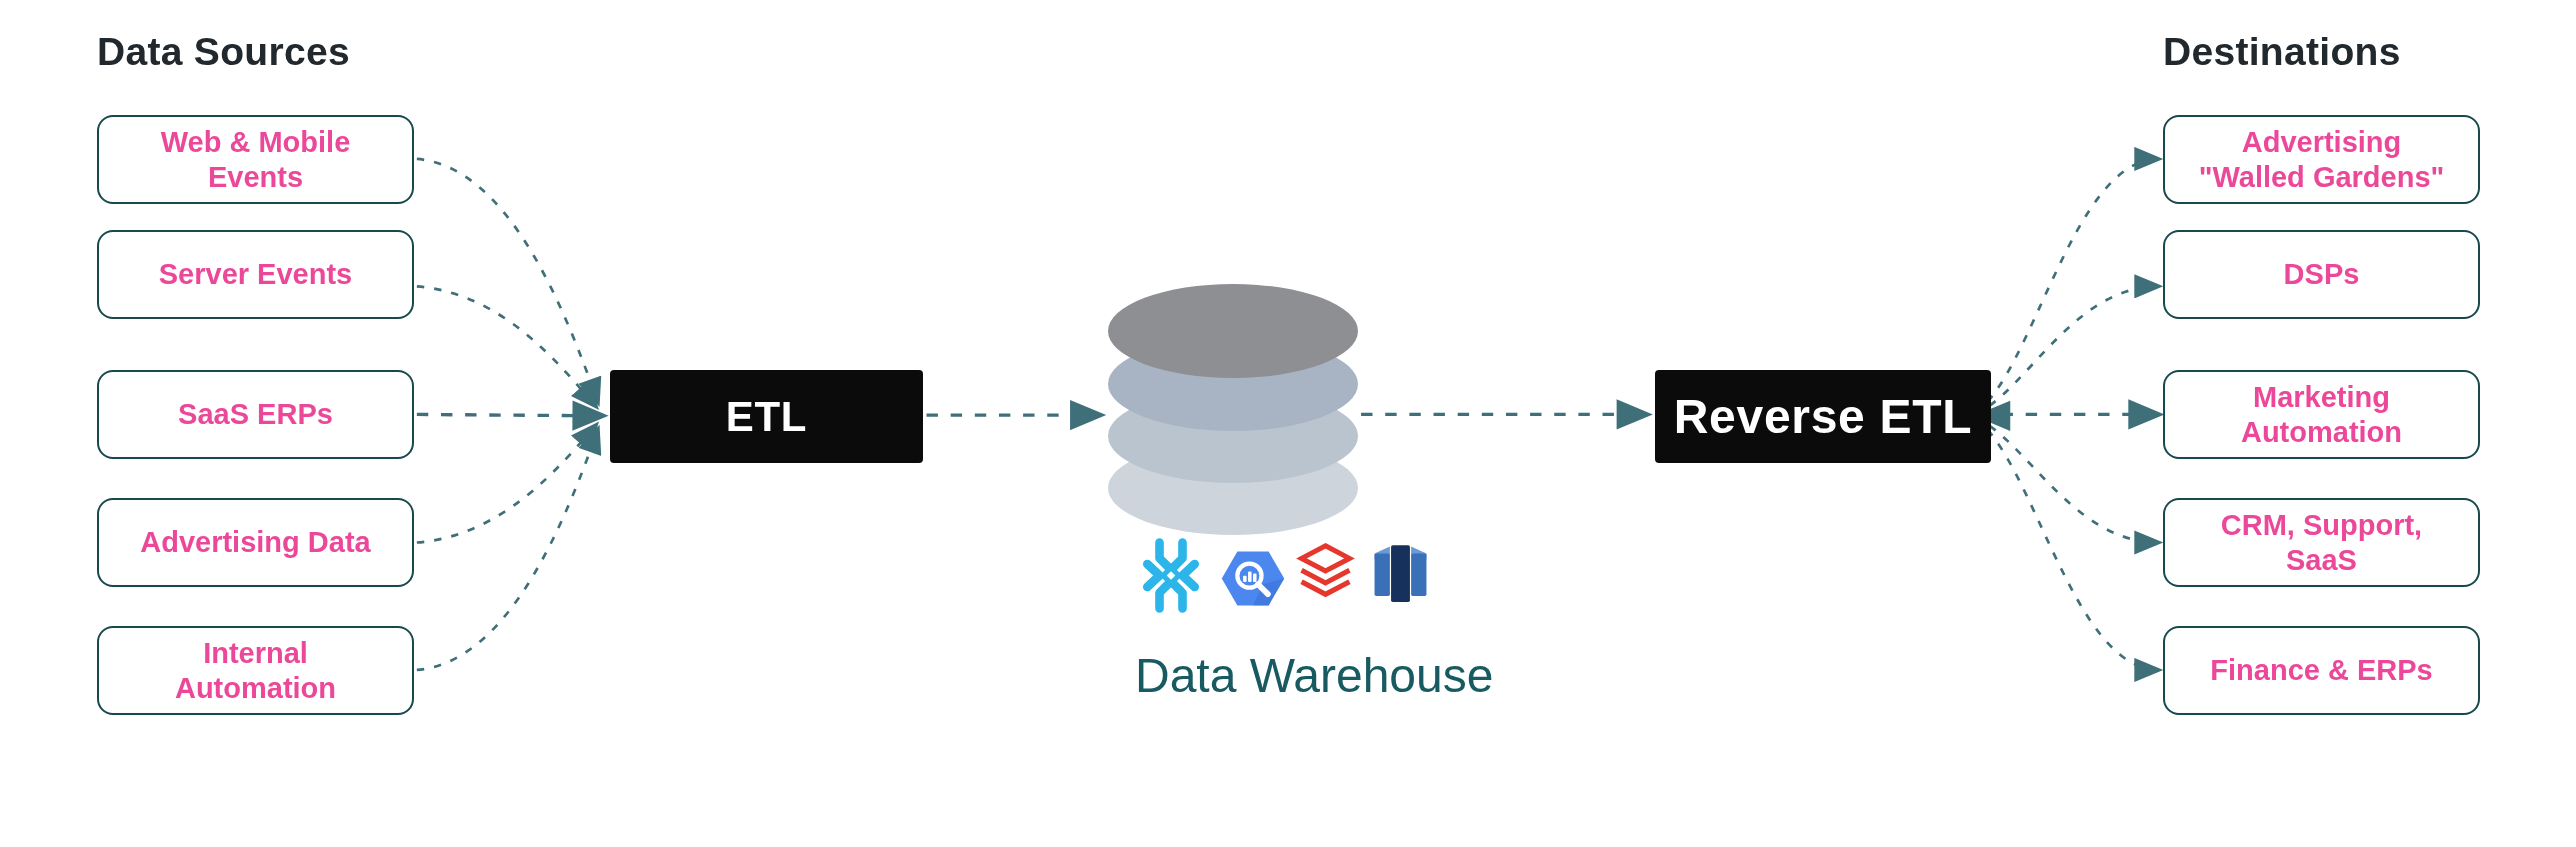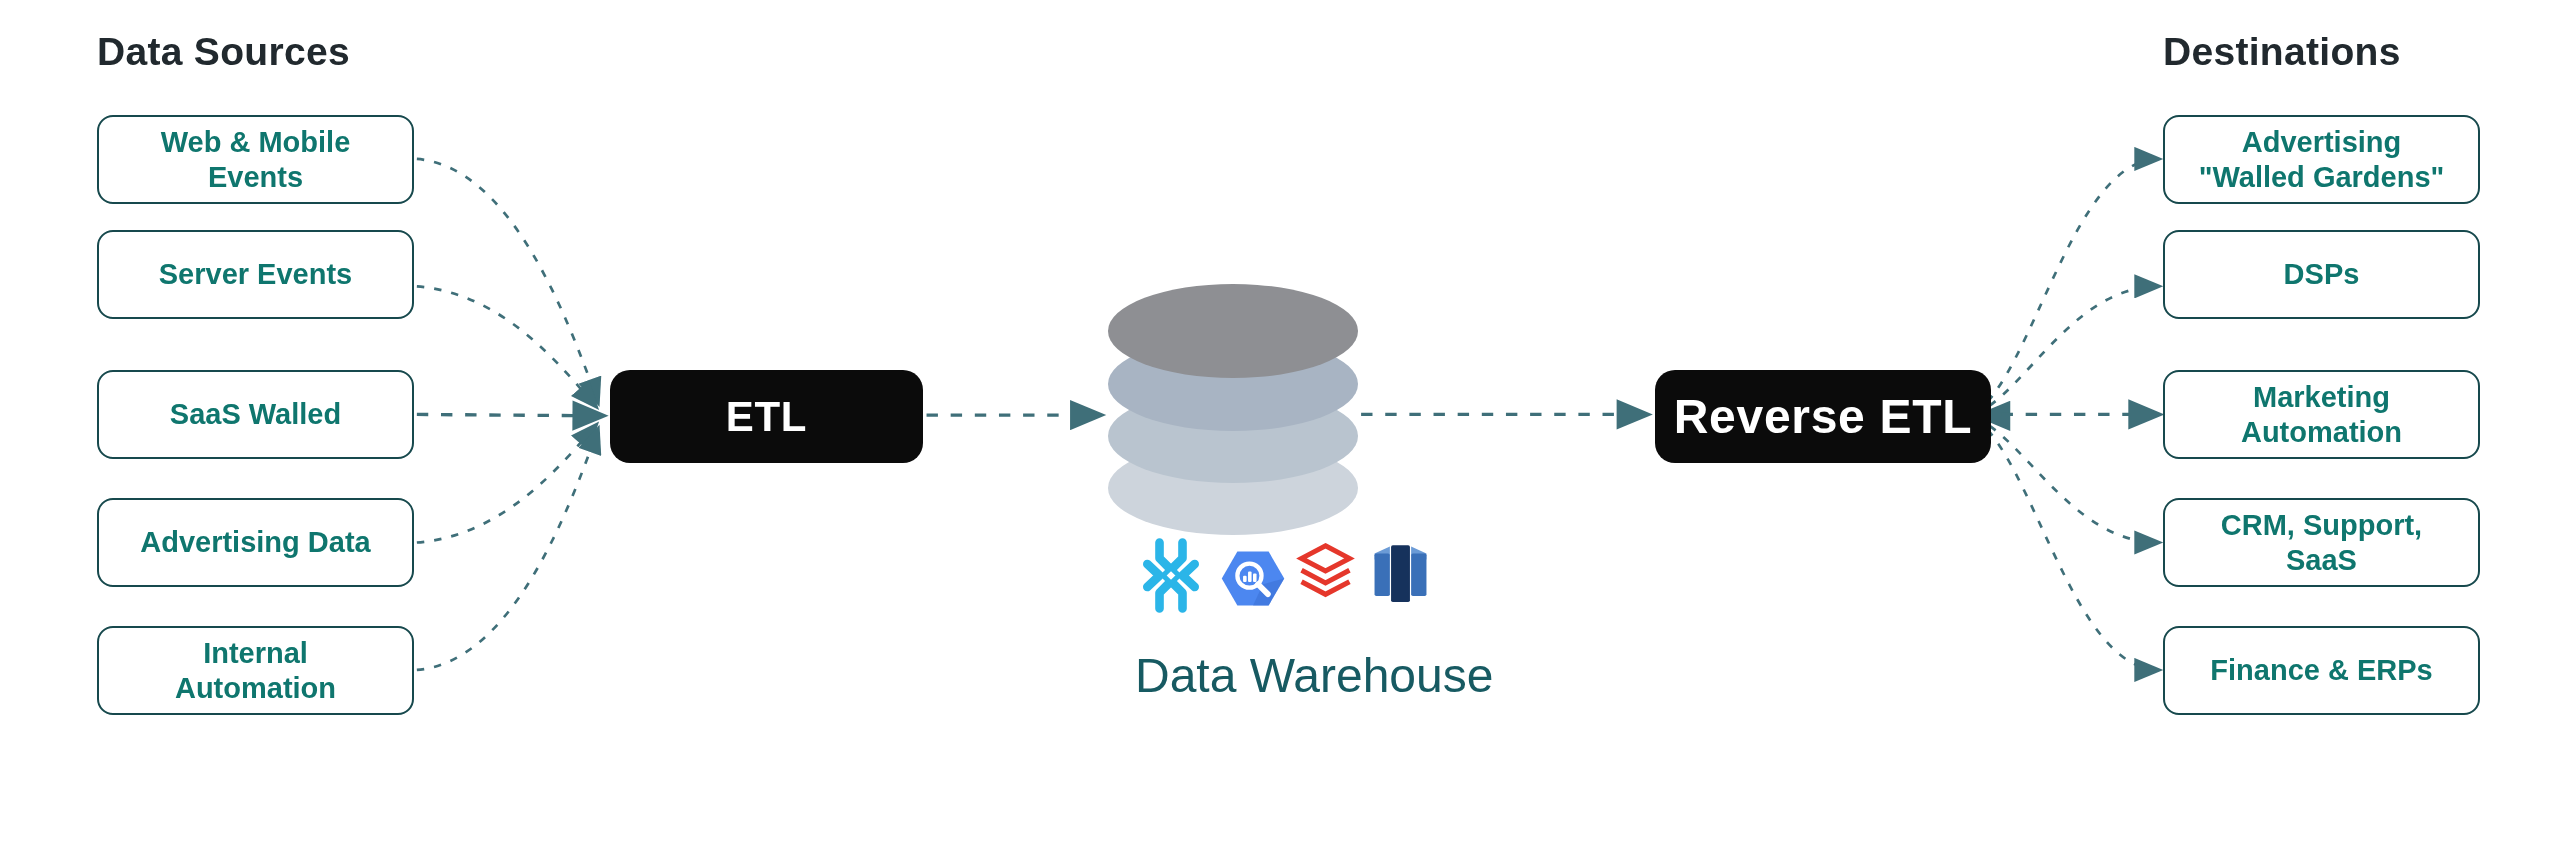--- a/index.html
+++ b/index.html
@@ -22,31 +22,31 @@
   }
   .node{
     position:absolute;
     width:317px;height:89px;
     background:#ffffff;
     border:2.7px solid #17494d;
     border-radius:16px;
     box-sizing:border-box;
     display:flex;align-items:center;justify-content:center;
     text-align:center;
-    font-size:29px;font-weight:700;color:#0f766e;
+    font-size:29px;font-weight:700;color:#ec4899;
     line-height:1.18;
     padding:8px 23px;
   }
   .left-col .node{left:97px;}
   .right-col .node{left:2163px;}
   .row0{top:115px}.row1{top:230px}.row2{top:370px}.row3{top:498px}.row4{top:626px}
   .black-box{
     position:absolute;
     background:#0b0b0b;
-    border-radius:20px;
+    border-radius:4px;
     display:flex;align-items:center;justify-content:center;
     color:#ffffff;font-weight:700;
     letter-spacing:0.7px;
   }
   #etl-box{left:610px;top:370px;width:313px;height:93px;font-size:42px;}
   #reverse-etl-box{left:1655px;top:370px;width:336px;height:93px;font-size:48px;}
   #hightouch-badge{
     position:absolute;left:1731px;top:484px;width:183px;height:68px;
     background:#1f2429;border-radius:14.8px;
     display:flex;align-items:center;justify-content:center;gap:10.7px;
@@ -107,21 +107,21 @@
 
   <div class="left-col">
     <div class="col-title" style="left:97px">Data Sources</div>
     <div class="node row0">
       <span>Web &amp; Mobile Events</span>
     </div>
     <div class="node row1">
       <span>Server Events</span>
     </div>
     <div class="node row2">
-      <span>SaaS Walled</span>
+      <span>SaaS ERPs</span>
     </div>
     <div class="node row3">
       <span>Advertising Data</span>
     </div>
     <div class="node row4">
       <span>Internal Automation</span>
     </div>
   </div>
 
   <div id="etl-box" class="black-box">

